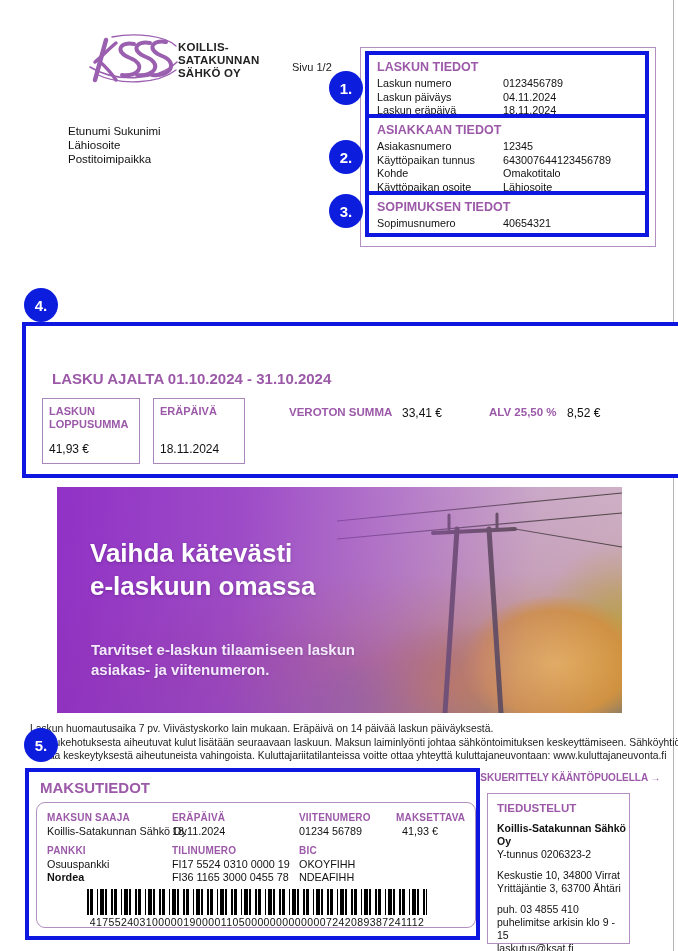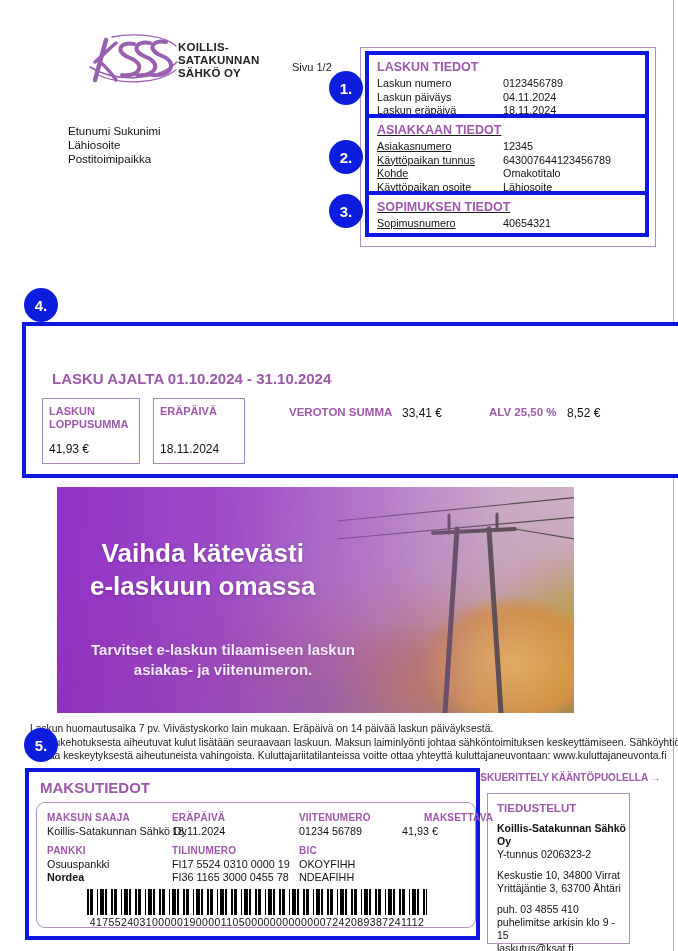--- a/index.html
+++ b/index.html
@@ -10,21 +10,21 @@
   
   .company-name{font-size:11.5px;font-weight:bold;color:#222;line-height:13px;letter-spacing:.2px;}
   .sivu{font-size:11px;color:#222;}
   .addr{font-size:11.5px;line-height:14px;color:#111;}
   
   .badge{width:34px;height:34px;border-radius:50%;background:#0d1ddd;color:#fff;
          font-weight:bold;font-size:15px;display:flex;align-items:center;justify-content:center;z-index:6;}
   
   .purple-outline{border:1px solid #b28fc0;}
   .bluebox{border:4px solid #0d17e0;background:#fff;box-sizing:border-box;position:relative;}
-  .bluebox + .bluebox{margin-top:-4px;text-decoration:underline;}
+  .bluebox + .bluebox{margin-top:-4px;}
   .ib-title{font-size:12.5px;font-weight:bold;color:#9b59a8;margin:5px 0 3px 8px;}
   .ib-row{position:relative;font-size:10.8px;line-height:13.5px;margin-left:8px;color:#111;}
   .ib-row .val{position:absolute;left:126px;top:0;}
   
   .sec4{border:4px solid #0d17e0;box-sizing:border-box;background:#fff;}
   .sec4-title{font-size:15px;font-weight:bold;color:#9b59a8;}
   .mini-box{border:1px solid #a987ba;box-sizing:border-box;background:#fff;}
   .mini-label{font-size:11px;font-weight:bold;color:#9b59a8;line-height:13px;}
   .mini-value{font-size:12px;color:#111;}
   .inline-label{font-size:11.5px;font-weight:bold;color:#9b59a8;}
@@ -175,21 +175,21 @@
       <div class="mini-label" style="margin:6px 0 0 6px;">ERÄPÄIVÄ</div>
       <div class="mini-value abs" style="left:6px;bottom:7px;">18.11.2024</div>
     </div>
 
     <span class="abs inline-label nowrap" style="left:263px;top:80px;">VEROTON SUMMA</span>
     <span class="abs inline-value nowrap" style="left:376px;top:80px;">33,41 €</span>
     <span class="abs inline-label nowrap" style="left:463px;top:80px;">ALV 25,50 %</span>
     <span class="abs inline-value nowrap" style="left:541px;top:80px;">8,52 €</span>
   </div>
 
-  <div class="abs banner" style="left:57px;top:487px;width:517px;height:226px;text-align:center;">
+  <div class="abs banner" style="left:57px;top:487px;width:565px;height:226px;">
     <svg class="abs" style="left:280px;top:0;" width="285" height="226" viewBox="0 0 285 226">
       <g stroke="#4d4540" fill="none" stroke-linecap="round">
         <path d="M120 42 L108 226" stroke-width="5"></path>
         <path d="M152 42 L164 226" stroke-width="5"></path>
         <path d="M96 46 L178 42" stroke-width="4"></path>
         <path d="M112 42 L112 28 M160 41 L160 27" stroke-width="3"></path>
         <path d="M0 34 L285 6" stroke-width="1.2"></path>
         <path d="M0 52 L285 26" stroke-width="1.2"></path>
         <path d="M178 42 L285 60" stroke-width="1.2"></path>
       </g>
@@ -218,21 +218,21 @@
   <div class="abs flip-note nowrap" style="left:467px;top:772px;">LASKUERITTELY KÄÄNTÖPUOLELLA →</div>
 
   <div class="abs paybox" style="left:25px;top:768px;width:455px;height:172px;">
     <div class="abs pay-title" style="left:11px;top:7px;">MAKSUTIEDOT</div>
 
     <div class="abs pay-inner" style="left:7px;top:30px;width:440px;height:126px;border-radius:9px;">
 
       <span class="abs pay-label nowrap" style="left:10px;top:9px;">MAKSUN SAAJA</span>
       <span class="abs pay-label nowrap" style="left:135px;top:9px;">ERÄPÄIVÄ</span>
       <span class="abs pay-label nowrap" style="left:262px;top:9px;">VIITENUMERO</span>
-      <span class="abs pay-label nowrap" style="left:387px;top:9px;">MAKSETTAVA</span>
+      <span class="abs pay-label nowrap" style="left:359px;top:9px;">MAKSETTAVA</span>
 
       <span class="abs pay-value nowrap" style="left:10px;top:22px;">Koillis-Satakunnan Sähkö Oy</span>
       <span class="abs pay-value nowrap" style="left:135px;top:22px;">18.11.2024</span>
       <span class="abs pay-value nowrap" style="left:262px;top:22px;">01234 56789</span>
       <span class="abs pay-value nowrap" style="left:365px;top:22px;">41,93 €</span>
 
       <span class="abs pay-label nowrap" style="left:10px;top:42px;">PANKKI</span>
       <span class="abs pay-label nowrap" style="left:135px;top:42px;">TILINUMERO</span>
       <span class="abs pay-label nowrap" style="left:262px;top:42px;">BIC</span>
 

